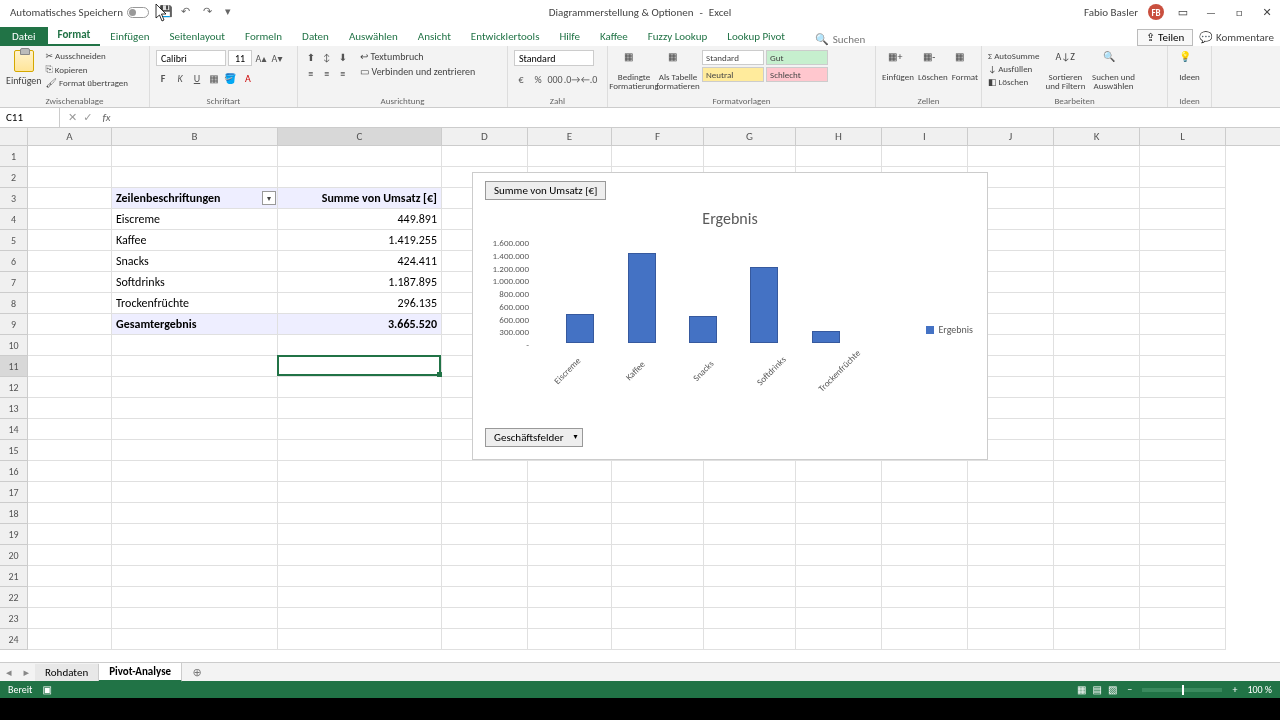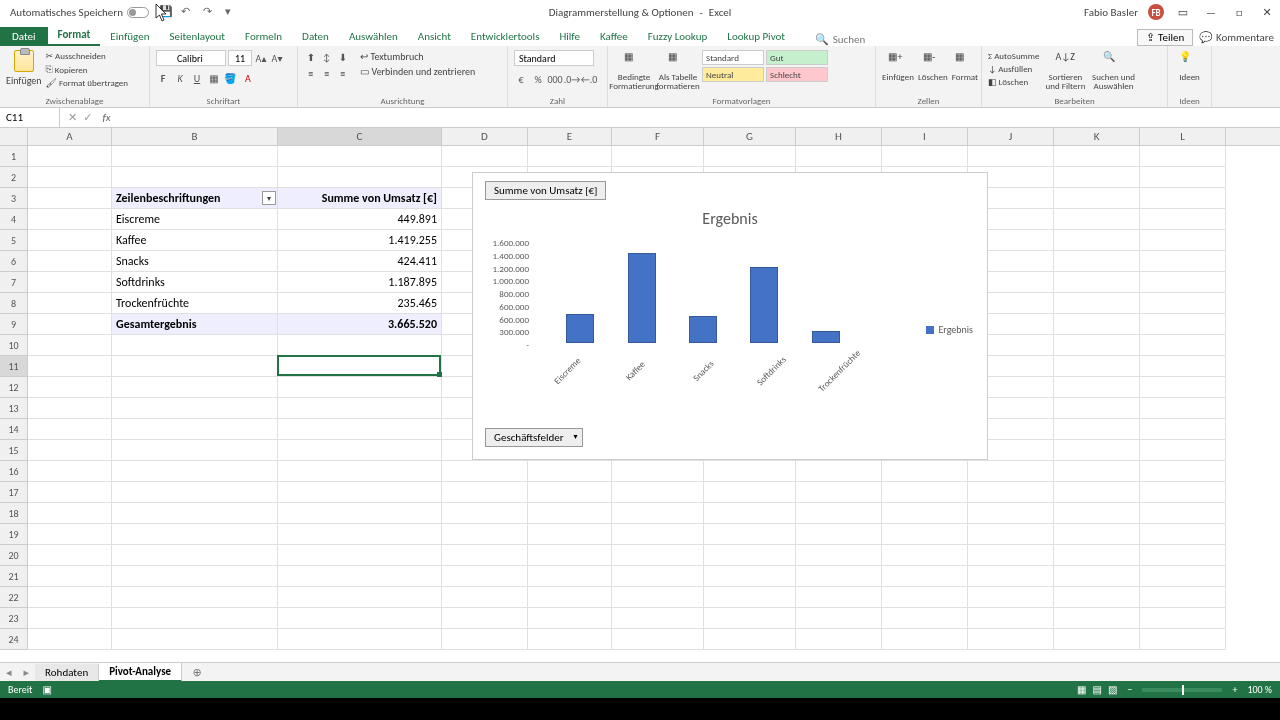--- a/index.html
+++ b/index.html
@@ -30,21 +30,21 @@
 
 .ribbon-body { height: 62px; background: #f3f3f3; border-bottom: 1px solid #ccc; display: flex; font-size: 10px; color: #444; }
 .rgroup { border-right: 1px solid #ddd; padding: 2px 6px; display: flex; flex-direction: column; position: relative; }
 .rgroup-label { position: absolute; bottom: 1px; left: 0; right: 0; text-align: center; font-size: 9px; color: #666; }
 .rgroup-top { flex: 1; display: flex; align-items: flex-start; gap: 4px; padding-top: 2px; }
 .paste-big { display: flex; flex-direction: column; align-items: center; gap: 2px; }
 .clip-icon { width: 20px; height: 22px; background: linear-gradient(#fff2cc,#ffe599); border: 1px solid #d4a800; border-radius: 2px; position: relative; }
 .clip-icon::before { content: ""; position: absolute; top: -3px; left: 5px; width: 8px; height: 5px; border: 1px solid #888; border-radius: 2px 2px 0 0; background: #bbb; }
 .mini-list { display: flex; flex-direction: column; gap: 2px; font-size: 9px; }
 .mini-item { display: flex; align-items: center; gap: 2px; white-space: nowrap; }
-.font-box { border: 1px solid #ccc; background: #fff; padding: 1px 20px; width: 70px; height: 16px; font-size: 10px; }
+.font-box { border: 1px solid #ccc; background: #fff; padding: 1px 4px; width: 70px; height: 16px; font-size: 10px; }
 .size-box { border: 1px solid #ccc; background: #fff; padding: 1px 2px; width: 24px; height: 16px; font-size: 10px; text-align: center; }
 .icon-row { display: flex; gap: 3px; margin-top: 3px; }
 .ico { width: 14px; height: 14px; display: flex; align-items: center; justify-content: center; color: #555; font-size: 10px; }
 .align-grid { display: grid; grid-template-columns: repeat(3,14px); gap: 2px; }
 .align-grid .ico { border: 0; }
 .number-fmt { border: 1px solid #ccc; background: #fff; width: 80px; height: 16px; padding: 1px 4px; font-size: 10px; }
 .style-swatch { width: 62px; height: 15px; border: 1px solid #ccc; font-size: 9px; padding: 1px 3px; }
 .style-standard { background: #fff; }
 .style-gut { background: #c6efce; }
 .style-neutral { background: #ffeb9c; }
@@ -473,21 +473,21 @@
         <div class="cell" style="width: 92px;"></div>
         <div class="cell" style="width: 86px;"></div>
         <div class="cell" style="width: 86px;"></div>
         <div class="cell" style="width: 86px;"></div>
         <div class="cell" style="width: 86px;"></div>
         <div class="cell" style="width: 86px;"></div>
       </div>
       <div class="grow">
         <div class="cell" style="width: 84px;"></div>
         <div class="cell" style="width: 166px;">Trockenfrüchte</div>
-        <div class="cell r" style="width: 164px;">235.465</div>
+        <div class="cell r" style="width: 164px;">296.135</div>
         <div class="cell" style="width: 86px;"></div>
         <div class="cell" style="width: 84px;"></div>
         <div class="cell" style="width: 92px;"></div>
         <div class="cell" style="width: 92px;"></div>
         <div class="cell" style="width: 86px;"></div>
         <div class="cell" style="width: 86px;"></div>
         <div class="cell" style="width: 86px;"></div>
         <div class="cell" style="width: 86px;"></div>
         <div class="cell" style="width: 86px;"></div>
       </div>

